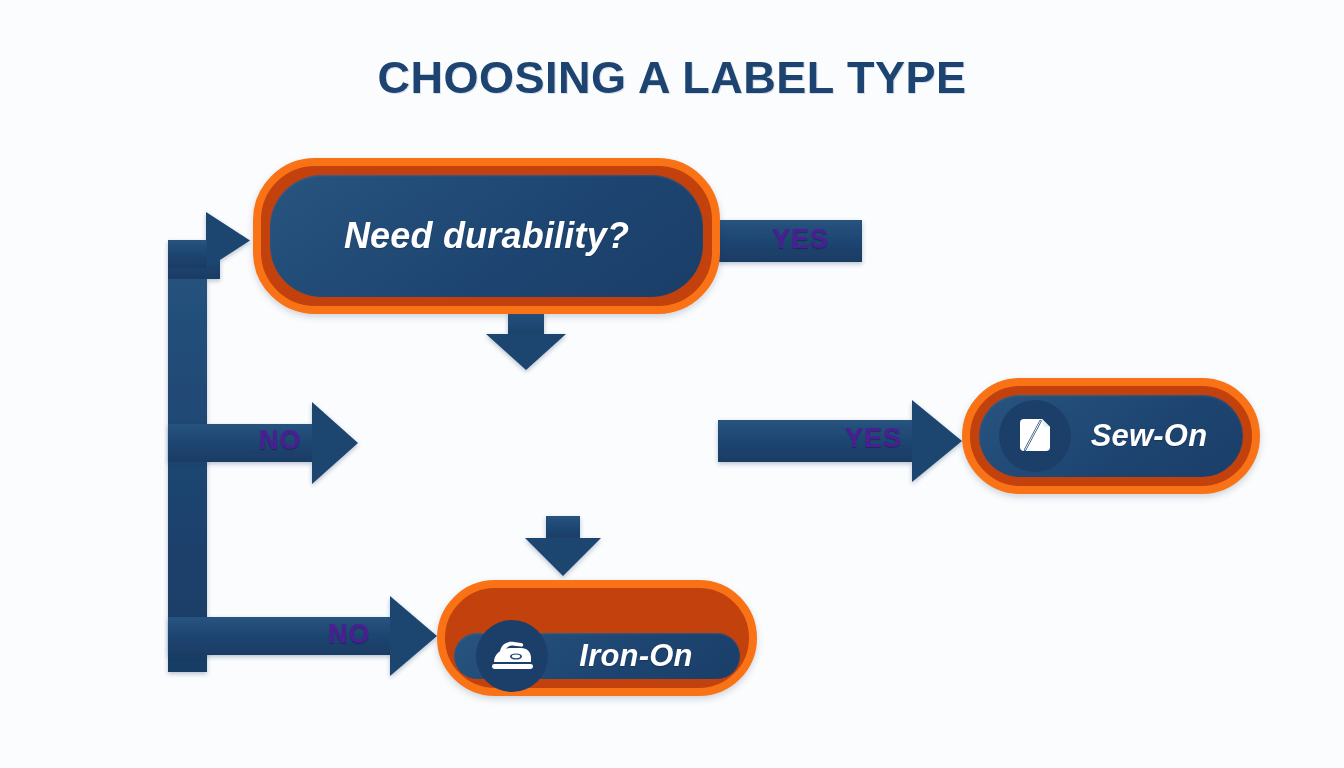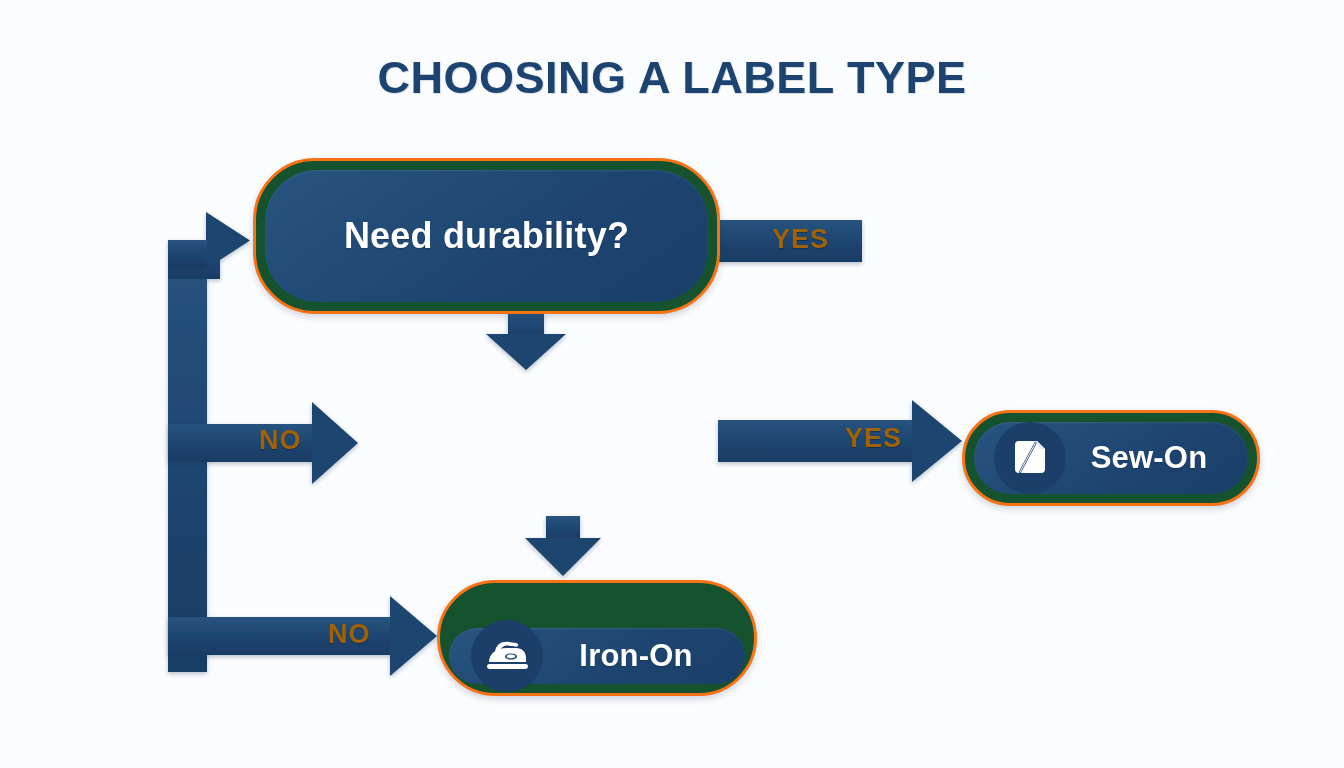--- a/index.html
+++ b/index.html
@@ -41,23 +41,24 @@
     color: #1d4470;
     font-family: "Liberation Sans", sans-serif;
     text-shadow: 1px 1px 0 rgba(180,195,215,0.55);
     white-space: nowrap;
   }
 
   
   .node {
     position: absolute;
     box-sizing: border-box;
-    border: 3px solid #f97316;
-    background: #14532d;
+    border: 8px solid #f97316;
+    background: #c2410c;
     box-shadow: 0 3px 7px rgba(25,55,95,0.20);
+    font-style: italic;
   }
   .node > .inner {
     position: absolute;
     left: 9px;
     top: 9px;
     right: 9px;
     bottom: 9px;
     background: #204a77;
     background-image: linear-gradient(145deg, #27547f 0%, #1d4470 62%, #1a3e68 100%);
     display: flex;
@@ -74,21 +75,21 @@
 
   
   .decision { border-radius: 62px; }
   .decision > .inner { border-radius: 52px; justify-content: center; }
   .decision .label { font-size: 36px; letter-spacing: 0.2px; }
 
   
   #node-durability { left: 253px; top: 158px; width: 467px; height: 156px; }
   #node-speed      { left: 362px; top: 369px; width: 357px; height: 148px; }
 
-  #node-sewon  { left: 962px; top: 378px; width: 298px; height: 96px; border-radius: 58px; margin-top: 32px; }
+  #node-sewon  { left: 962px; top: 378px; width: 298px; height: 116px; border-radius: 58px; }
   #node-sewon  > .inner { border-radius: 48px; padding-left: 20px; }
   #node-ironon { left: 437px; top: 580px; width: 320px; height: 116px; border-radius: 58px; }
   #node-ironon > .inner { border-radius: 48px; padding-left: 22px; margin-top: 36px; }
 
   .result .label {
     font-size: 31px;
     letter-spacing: 0.2px;
     flex: 1;
     text-align: center;
     padding-right: 16px;
@@ -103,21 +104,21 @@
     display: flex;
     align-items: center;
     justify-content: center;
     flex: none;
   }
   .icon-disc svg { display: block; }
 
   
   .edge-label {
     position: absolute;
-    color: #a16207;
+    color: #4c1d95;
     font-weight: bold;
     font-size: 27px;
     letter-spacing: 1px;
     font-family: "Liberation Sans", sans-serif;
     text-shadow: 0 1px 1px rgba(0,0,0,0.30);
     white-space: nowrap;
   }
   #label-yes-top   { left: 772px; top: 224px; }
   #label-yes-speed { left: 845px; top: 423px; }
   #label-no-speed  { left: 259px; top: 425px; }

